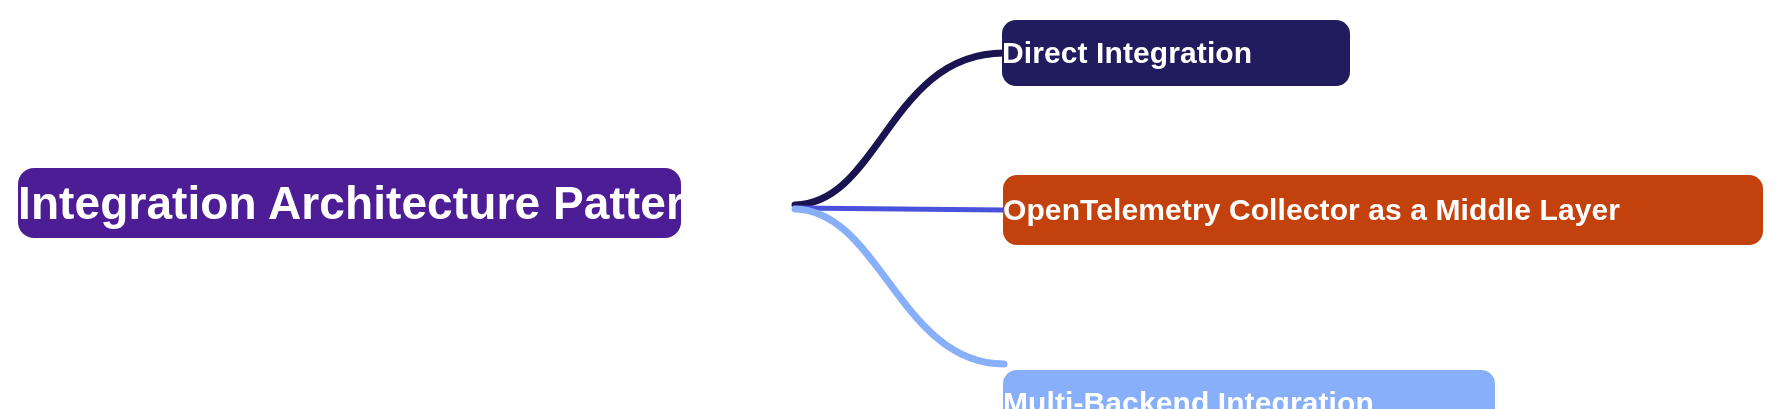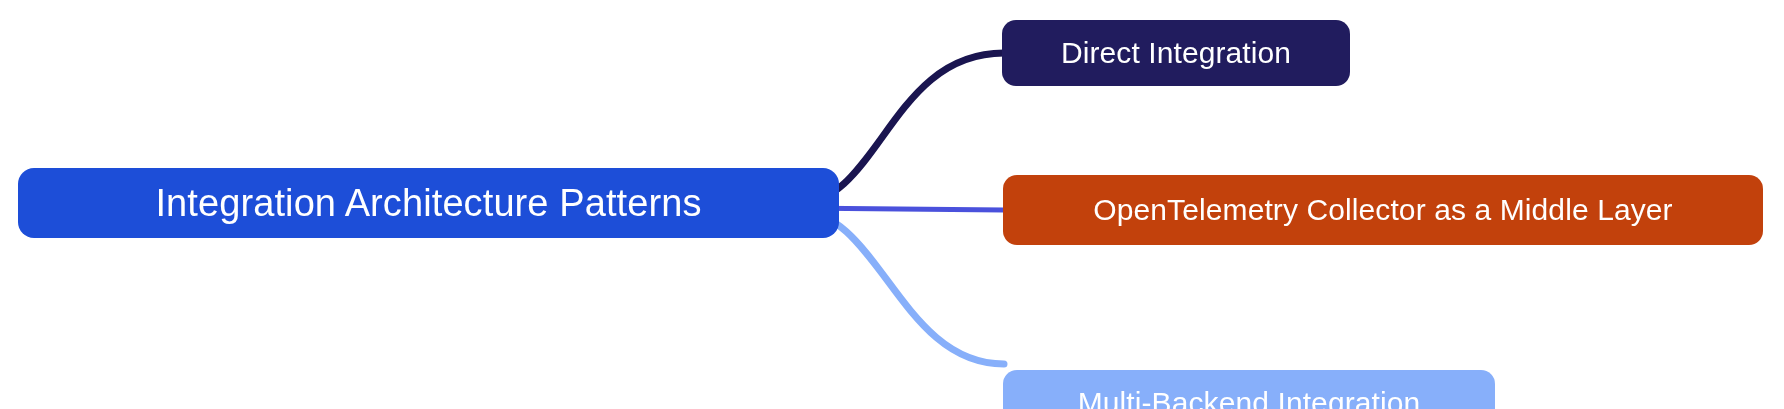--- a/index.html
+++ b/index.html
@@ -23,41 +23,40 @@
     left: 0;
     top: 0;
     width: 1784px;
     height: 409px;
     pointer-events: none;
   }
   .node {
     position: absolute;
     display: flex;
     align-items: center;
-    justify-content: center;
     box-sizing: border-box;
     border-radius: 14px;
     color: #ffffff;
-    font-weight: normal;
+    font-weight: bold;
     white-space: nowrap;
     letter-spacing: 0.1px;
     line-height: 1;
   }
   .node-label {
     display: block;
   }
 
   
   #node-root {
     left: 18px;
     top: 168px;
-    width: 821px;
+    width: 663px;
     height: 70px;
-    background: #1d4ed8;
-    font-size: 38px;
+    background: #4c1d95;
+    font-size: 46px;
     border-radius: 16px;
   }
   
   #node-branch-0 {
     left: 1002px;
     top: 20px;
     width: 348px;
     height: 66px;
     background: #211C5E;
     font-size: 30px;

